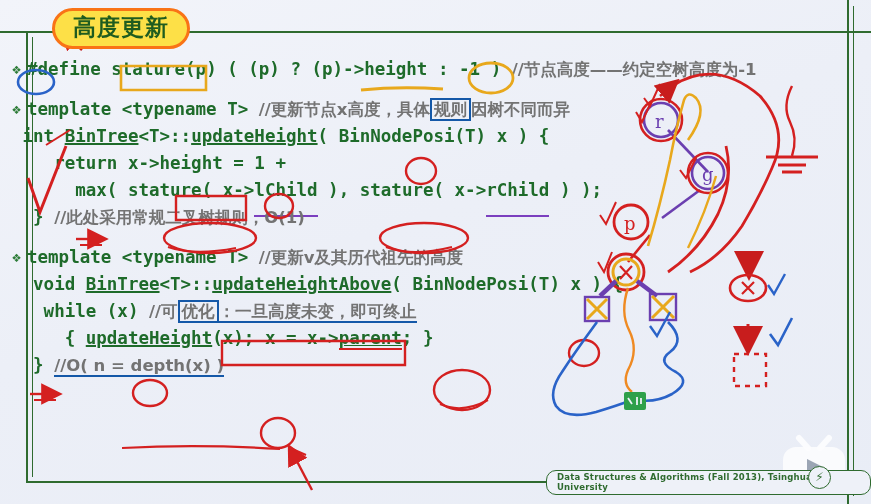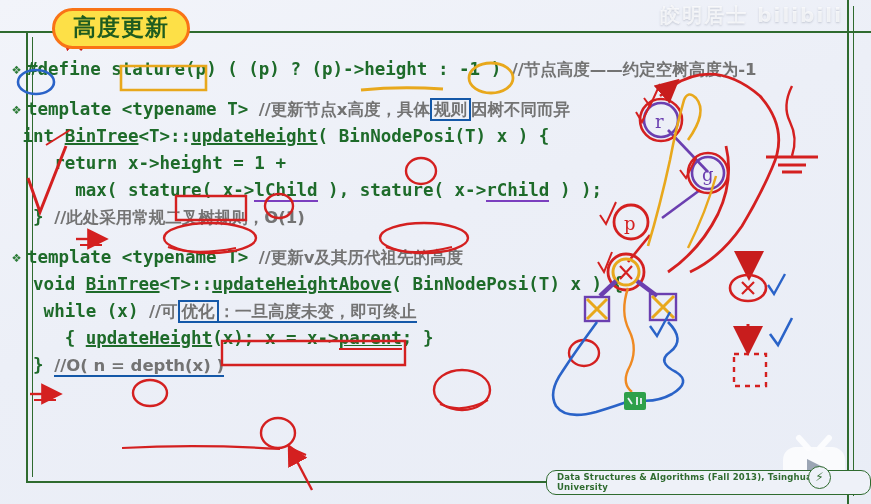--- a/index.html
+++ b/index.html
@@ -72,21 +72,21 @@
     font-size: 15px;
     vertical-align: 1px;
   }
   .cn {
     font-family: "DejaVu Sans", "Liberation Sans", sans-serif;
     color: #737373;
     font-weight: bold;
     font-size: 16.5px;
   }
   .ul { text-decoration: underline; text-decoration-thickness: 1.5px; }
-  .ul-purple { border-bottom: 2.5px solid #7b3fbf; padding-bottom: 0px; }
+  .ul-purple { border-bottom: 2.5px solid #7b3fbf; padding-bottom: 15px; }
   .ul-red   { border-bottom: 2.5px solid #d42020; text-decoration: underline; }
   .hl-box-blue {
     border: 2px solid #1458a8;
     padding: 0 2px;
   }
 
   
   #ink {
     position: absolute;
     inset: 0;
@@ -166,21 +166,20 @@
 
   <div id="slide-bg"></div>
 
   <div class="rule" id="rule-top"></div>
   <div class="rule" id="rule-left-a"></div>
   <div class="rule" id="rule-left-b"></div>
   <div class="rule" id="rule-bottom"></div>
   <div class="rule" id="rule-right-a"></div>
   <div class="rule" id="rule-right-b"></div>
 
-  <div id="wm-top">皎明居士 bilibili</div>
 
   <div id="title-pill">高度更新</div>
 
   <div id="code"><div class="cline"><span class="bullet">❖</span><span class="">#define </span><span class="">stature</span><span class="">(p) ( (p) ? (p)-&gt;</span><span class="">height</span><span class=""> : </span><span class="">-1</span><span class=""> ) </span><span class="cn">//节点高度——约定空树高度为-1</span></div><div class="cline gap"><span class="bullet">❖</span><span class="">template &lt;typename T&gt; </span><span class="cn">//更新节点x高度，具体</span><span class="cn hl-box-blue">规则</span><span class="cn">因树不同而异</span></div><div class="cline"><span class=""> int </span><span class="ul">BinTree</span><span class="">&lt;T&gt;::</span><span class="ul">updateHeight</span><span class="">( BinNodePosi(T) x ) {</span></div><div class="cline"><span class="">    return x-&gt;</span><span class="">height</span><span class=""> = </span><span class="">1</span><span class=""> +</span></div><div class="cline"><span class="">      max( </span><span class="">stature</span><span class="">( x-&gt;</span><span class="ul-purple">lChild</span><span class=""> ), </span><span class="">stature</span><span class="">( x-&gt;</span><span class="ul-purple">rChild</span><span class=""> ) );</span></div><div class="cline"><span class="">  } </span><span class="cn">//此处采用常规二叉树规则，O(1)</span></div><div class="cline gap"><span class="bullet">❖</span><span class="">template &lt;typename T&gt; </span><span class="cn">//更新v及其历代祖先的高度</span></div><div class="cline"><span class="">  void </span><span class="ul">BinTree</span><span class="">&lt;T&gt;::</span><span class="ul">updateHeightAbove</span><span class="">( BinNodePosi(T) x ) {</span></div><div class="cline"><span class="">   while </span><span class="">(x)</span><span class=""> </span><span class="cn">//可</span><span class="cn hl-box-blue">优化</span><span class="cn" style="border-bottom: 2px solid rgb(20, 88, 168);">：一旦高度未变，即可终止</span></div><div class="cline"><span class="">     { </span><span class="ul">updateHeight</span><span class="">(x); x = x-&gt;</span><span class="ul-red">parent</span><span class="">; }</span></div><div class="cline"><span class="">  } </span><span class="cn" style="border-bottom: 2px solid rgb(20, 88, 168);">//O( n = depth(x) )</span></div></div>
 
   <svg id="ink" viewBox="0 0 871 504">
     <defs>
       <marker id="ah-red" markerWidth="9" markerHeight="9" refX="7" refY="4.5" orient="auto">
         <path d="M0,0 L9,4.5 L0,9 z" fill="#d42020"></path>
       </marker>

